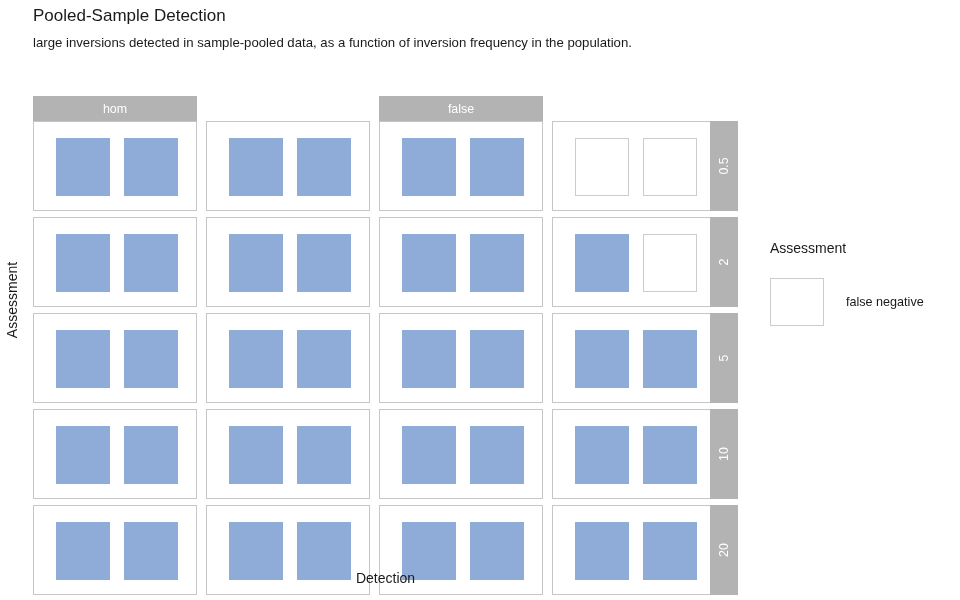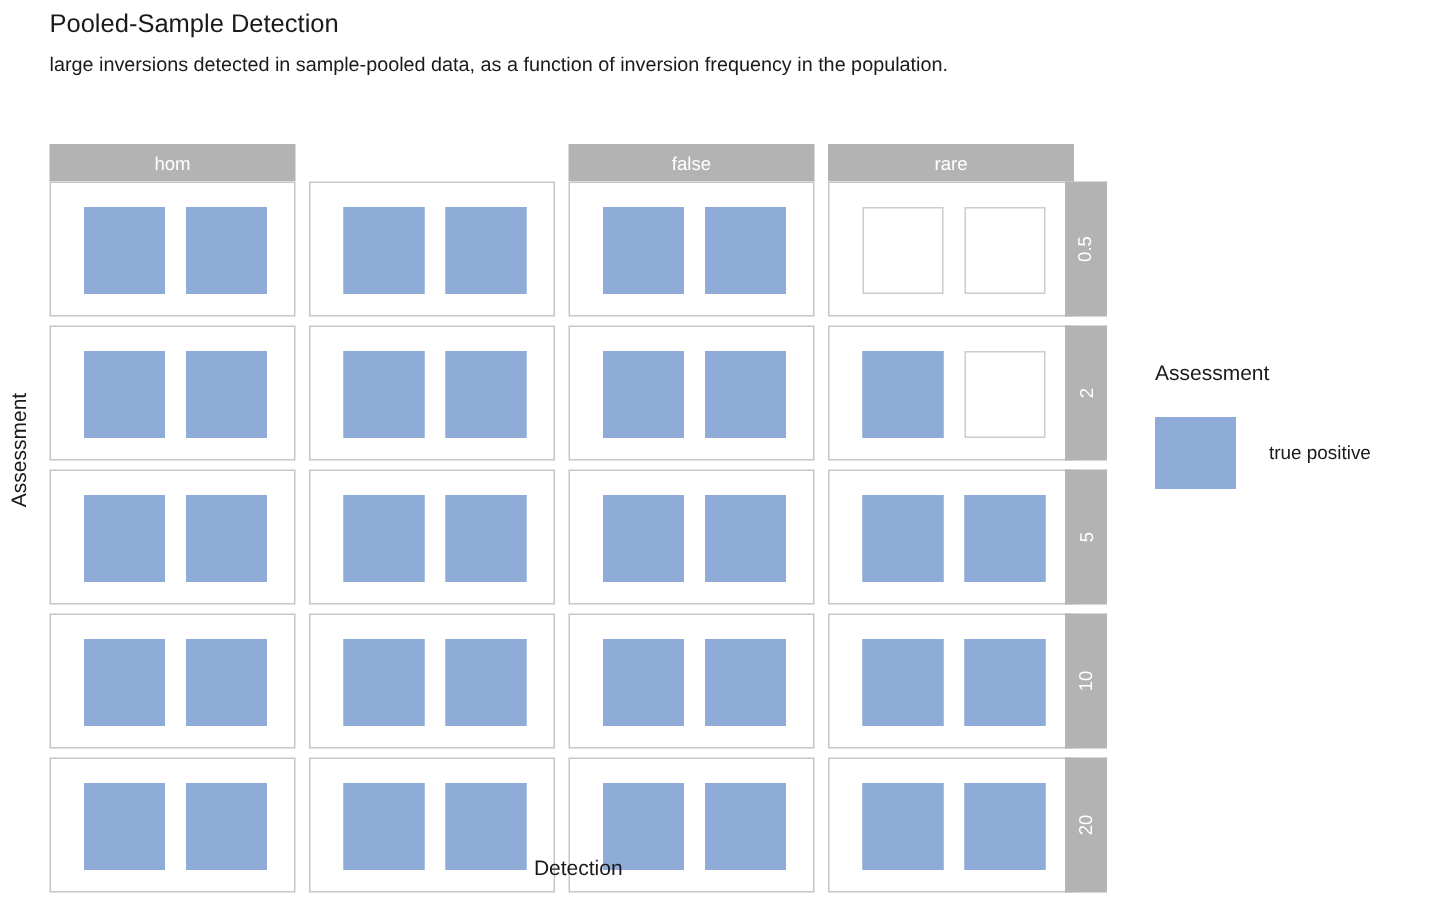--- a/index.html
+++ b/index.html
@@ -196,23 +196,20 @@
 </div>
 
 <div id="facet-grid">
   <div class="facet-col-strip-row" id="col-strips">
       <div class="col-strip" style="left: 0px; width: 164px;">
         <span>hom</span>
       </div>
       <div class="col-strip" style="left: 346px; width: 164px;">
         <span>false</span>
       </div>
-      <div class="col-strip" style="left: 519px; width: 164px;">
-        <span>rare</span>
-      </div>
     </div>
   <div class="facet-rows" id="facet-rows">
       <div class="facet-row" style="top: 0px;">
         <div class="panel" style="left: 0px; width: 164px;">
           <div class="tile tp" title="true positive" style="left: 22px;"></div>
           <div class="tile tp" title="true positive" style="left: 90px;"></div>
         </div>
         <div class="panel" style="left: 173px; width: 164px;">
           <div class="tile tp" title="true positive" style="left: 22px;"></div>
           <div class="tile tp" title="true positive" style="left: 90px;"></div>
@@ -315,17 +312,17 @@
       </div>
     </div>
 </div>
 
 <div id="x-axis-title">Detection</div>
 
 <div id="legend">
   <div id="legend-title">Assessment</div>
   <div id="legend-items">
       <div class="legend-item">
-        <div class="legend-key tp"></div>
-        <div class="legend-label">true positive</div>
+        <div class="legend-key fn"></div>
+        <div class="legend-label">false negative</div>
       </div>
     </div>
 </div>
 
 </body></html>

